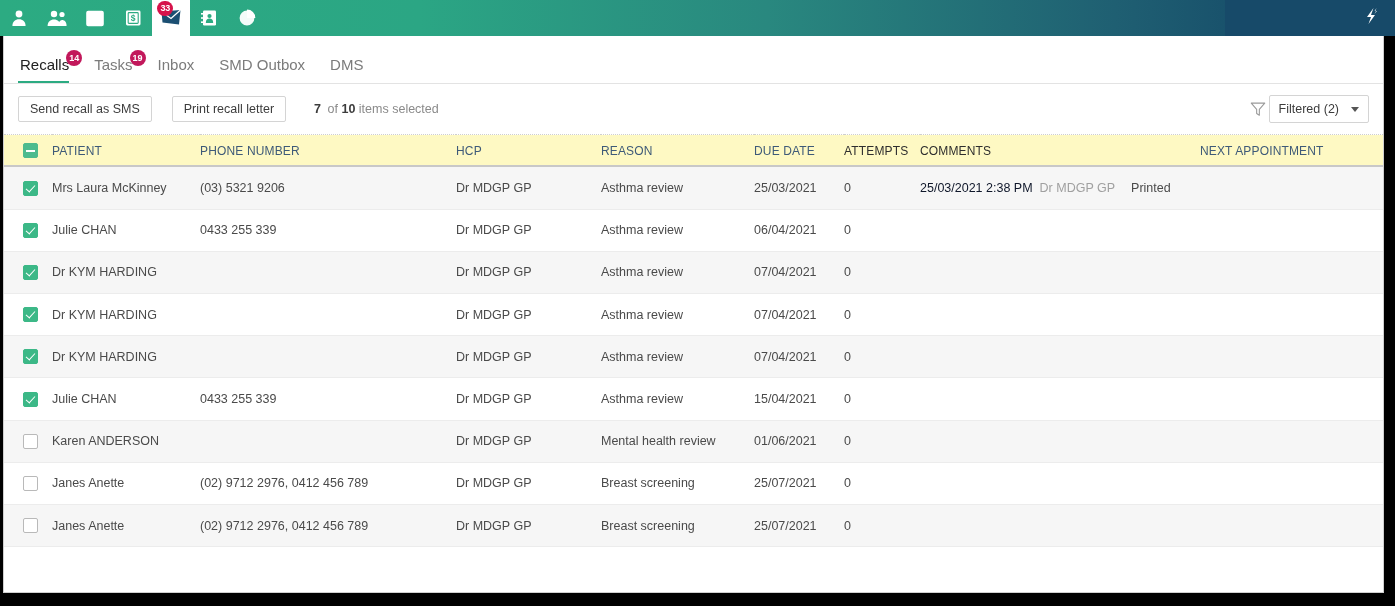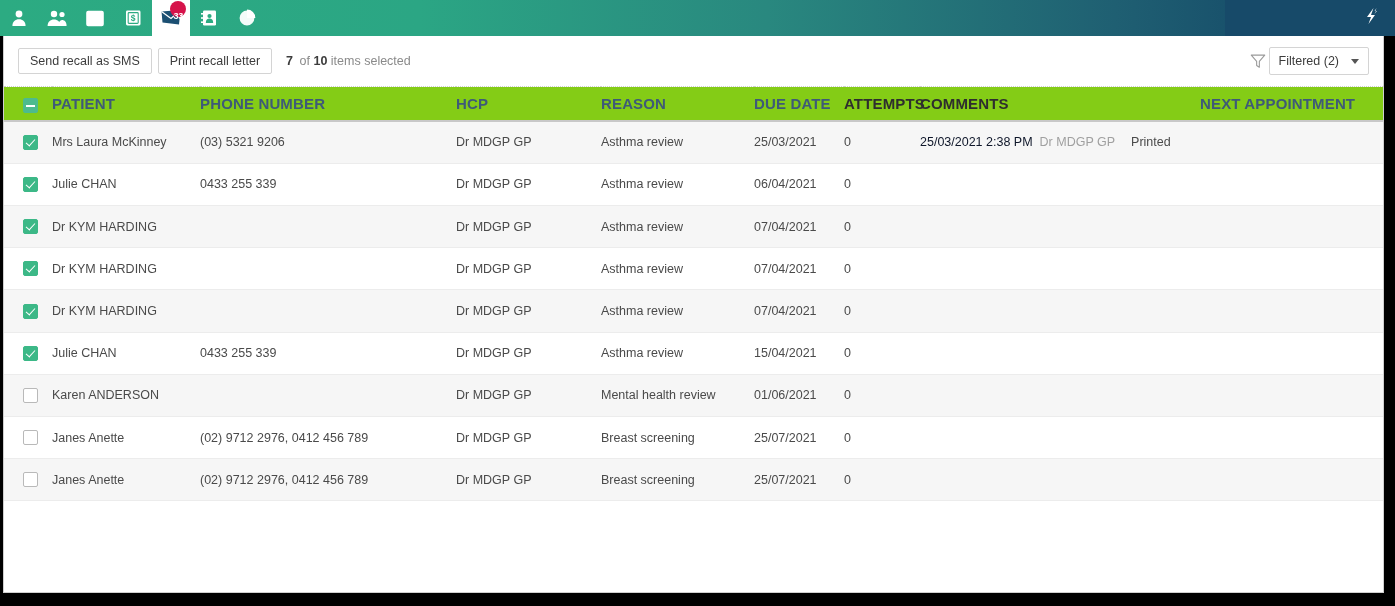--- a/index.html
+++ b/index.html
@@ -37,23 +37,23 @@
     width: 38px; height: 36px;
     display: flex; align-items: center; justify-content: center;
     cursor: pointer;
   }
   .ticon.active { background: #ffffff; }
   .ticon svg { display: block; }
   .ticon .glyph { fill: #ffffff; }
   .ticon.active .glyph { fill: #1b4f72; }
   .badge {
     position: absolute;
-    top: 1px; right: 4px;
+    top: 1px; right: 17px;
     min-width: 15px; height: 15px;
-    padding: 8px 3px;
+    padding: 0 3px;
     border-radius: 8px;
     background: #d6134b;
     color: #fff;
     font-size: 9px;
     font-weight: bold;
     line-height: 15px;
     text-align: center;
     letter-spacing: -0.2px;
   }
   .logo {
@@ -124,21 +124,21 @@
   .btn {
     height: 26px;
     padding: 0 11px;
     border: 1px solid #d4d4d4;
     background: #ffffff;
     border-radius: 2px;
     font-size: 12.5px;
     color: #3c3c3c;
     font-family: "Liberation Sans", sans-serif;
     cursor: pointer;
-    margin-right: 6px;
+    margin-right: 20px;
     line-height: 24px;
     white-space: nowrap;
   }
   .sel-info {
     font-size: 12.5px;
     color: #8a8a8a;
     margin-left: 8px;
     white-space: nowrap;
   }
   .sel-info b { color: #3c3c3c; font-weight: bold; }
@@ -173,30 +173,30 @@
   }
 
   
   .tablewrap { position: relative; }
   table.grid {
     width: 100%;
     border-collapse: collapse;
     table-layout: fixed;
   }
   table.grid thead th {
-    font-size: 15px;
-    font-weight: bold;
+    font-size: 12px;
+    font-weight: normal;
     color: #3e5a78;
     text-align: left;
     padding: 8px 4px 7px 0;
     border-top: 1px dotted #cfcfcf;
     border-bottom: 2px solid #c8c8c8;
     letter-spacing: 0.15px;
     white-space: nowrap;
-    background: #84cc16;
+    background: #fef9c3;
   }
   table.grid thead th.dark { color: #2e2e2e; }
   table.grid tbody td {
     font-size: 12.5px;
     color: #4a4a4a;
     padding: 13px 4px 13px 0;
     border-bottom: 1px solid #ececec;
     white-space: nowrap;
     overflow: hidden;
     text-overflow: ellipsis;
@@ -316,20 +316,27 @@
         </div>
       </div>
     <svg class="logo" viewBox="0 0 24 24">
       <path d="M14.5 2 L8 11 L12 11 L9.5 18 L16 9 L12 9 Z" fill="#ffffff"></path>
       <path d="M17.5 2 L15.5 5 L17 5 L15.5 8 L18 5 L16.5 5 Z" fill="#ffffff" opacity="0.85"></path>
     </svg>
   </div>
 
   <div class="frame">
 
+    <div class="tabstrip" id="tabstrip">
+        <div class="tab active"><span>Recalls</span><span class="tbadge">14</span></div>
+        <div class="tab"><span>Tasks</span><span class="tbadge">19</span></div>
+        <div class="tab"><span>Inbox</span></div>
+        <div class="tab"><span>SMD Outbox</span></div>
+        <div class="tab"><span>DMS</span></div>
+      </div>
 
     <div class="toolbar">
       <button class="btn">Send recall as SMS</button>
       <button class="btn">Print recall letter</button>
       <span class="sel-info"><b>7</b><span class="sp"></span> <span>of</span> <b>10</b> <span>items selected</span></span>
 
       <div class="toolbar-right">
         <svg class="filter-icon" viewBox="0 0 20 20">
           <path d="M2.5 3.5 L17.5 3.5 L11.5 10.5 L11.5 17 L8.5 15 L8.5 10.5 Z" fill="none" stroke="#9a9a9a" stroke-width="1.2" stroke-linejoin="round"></path>
         </svg>

